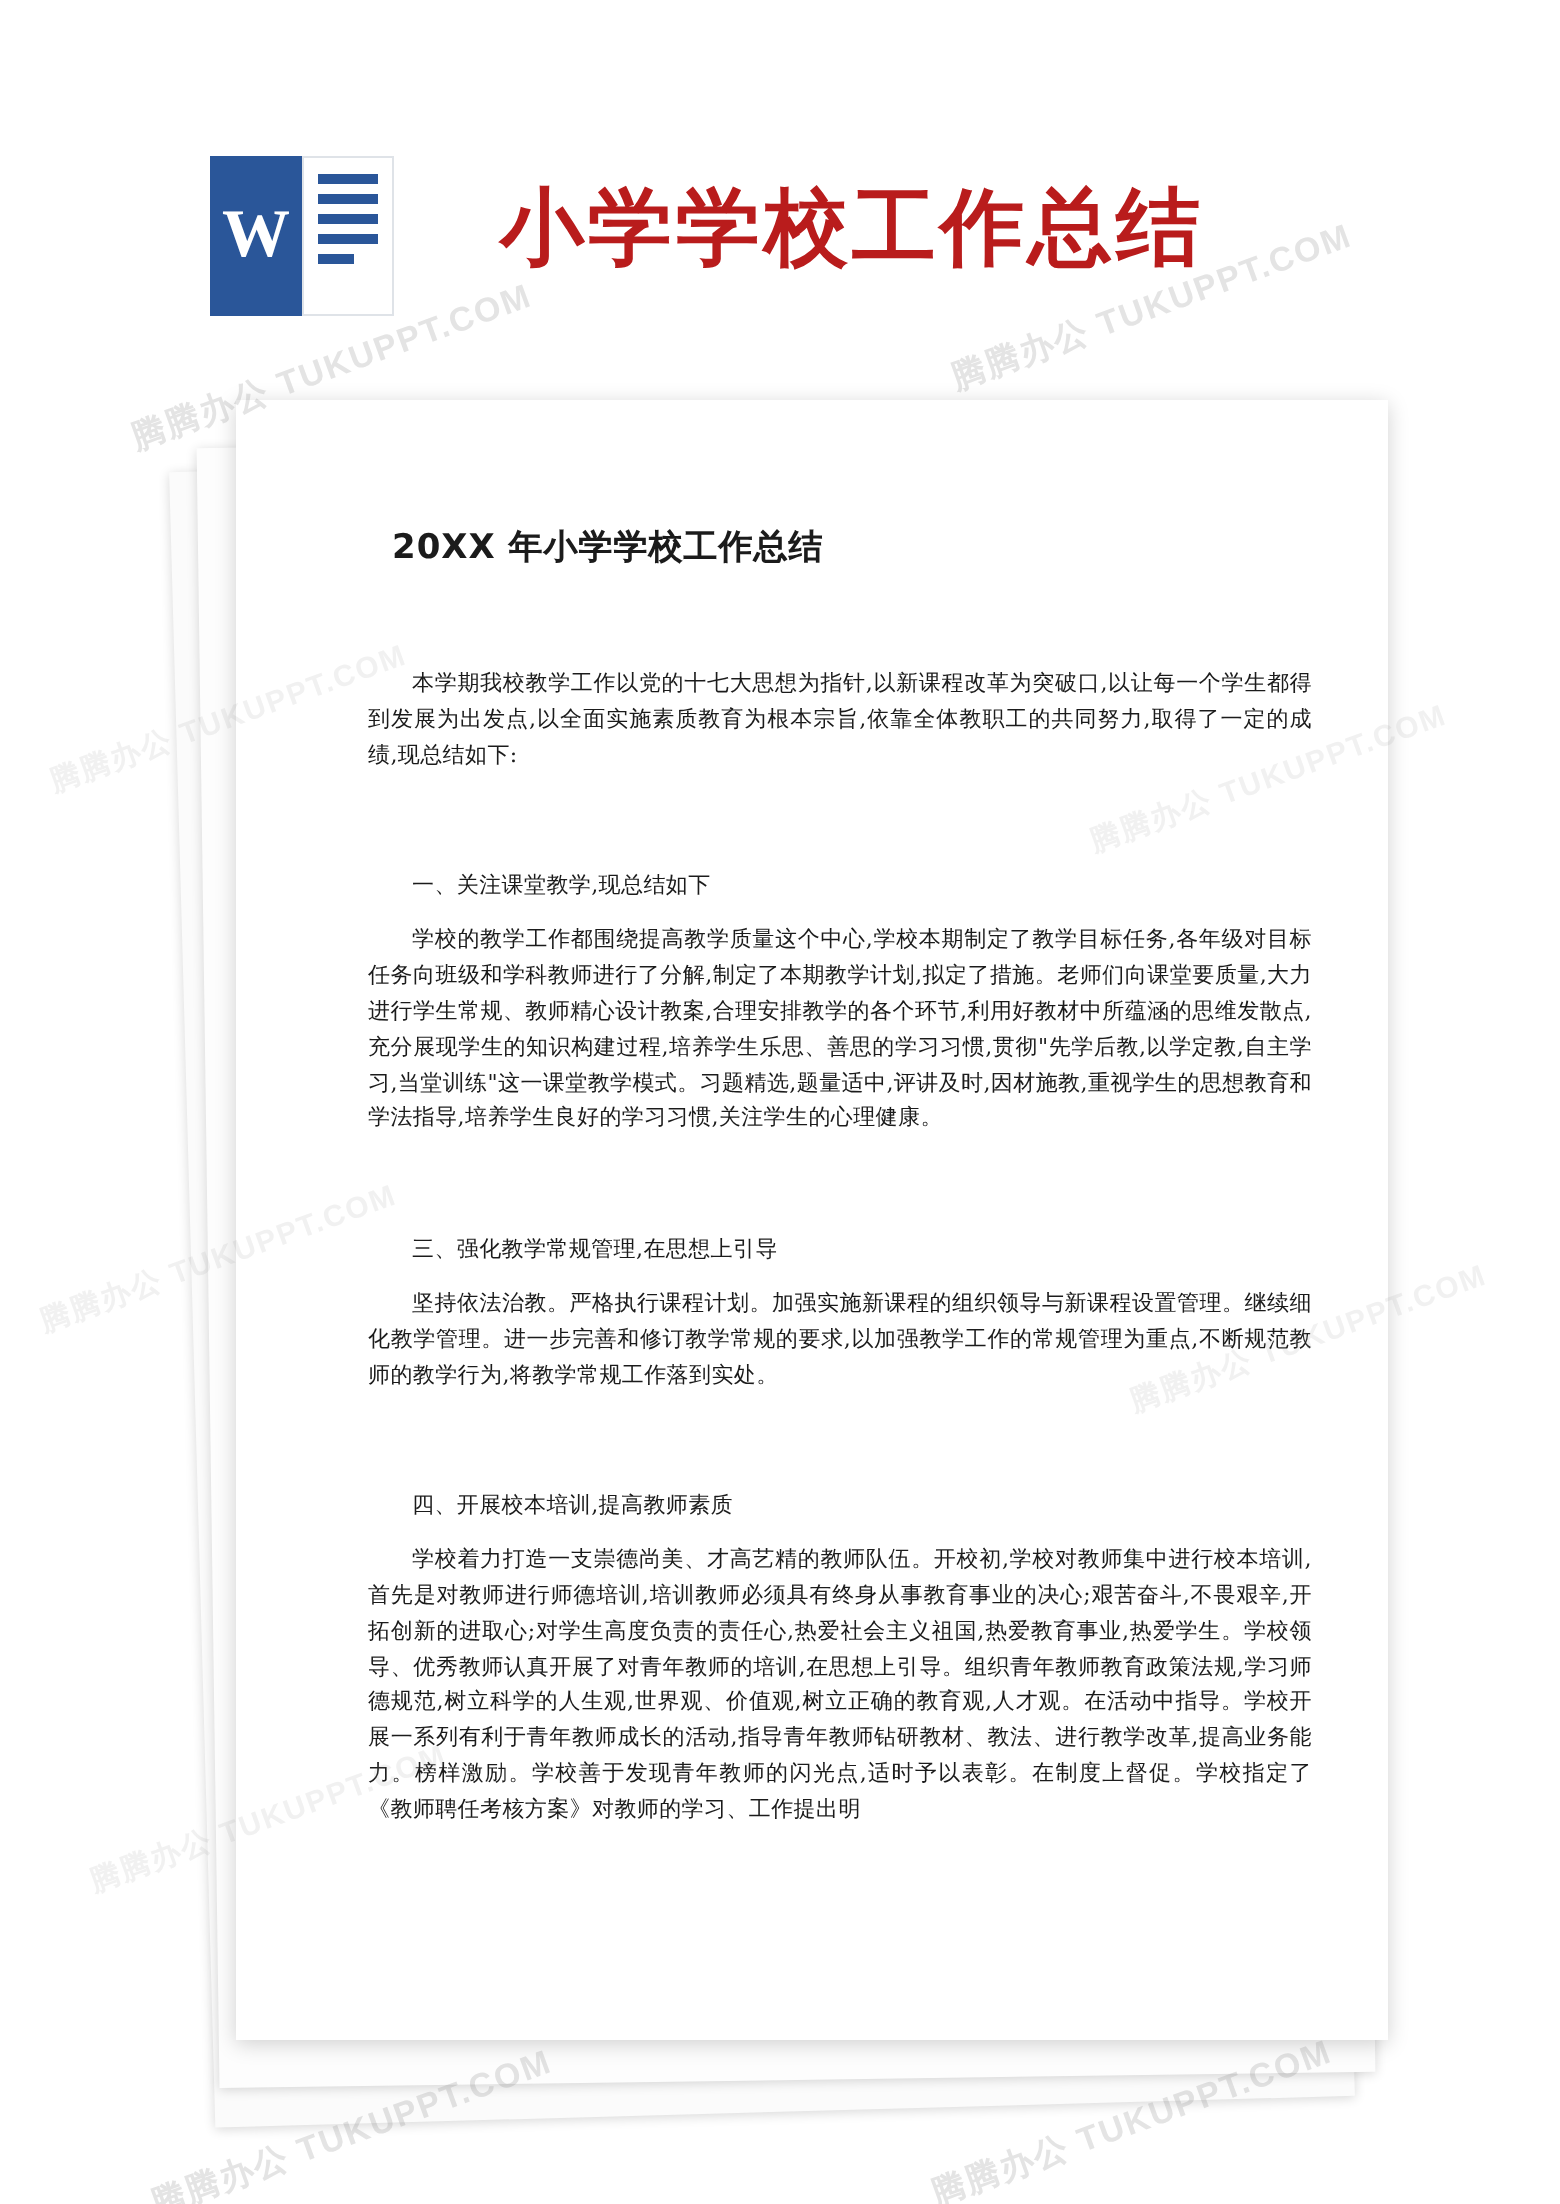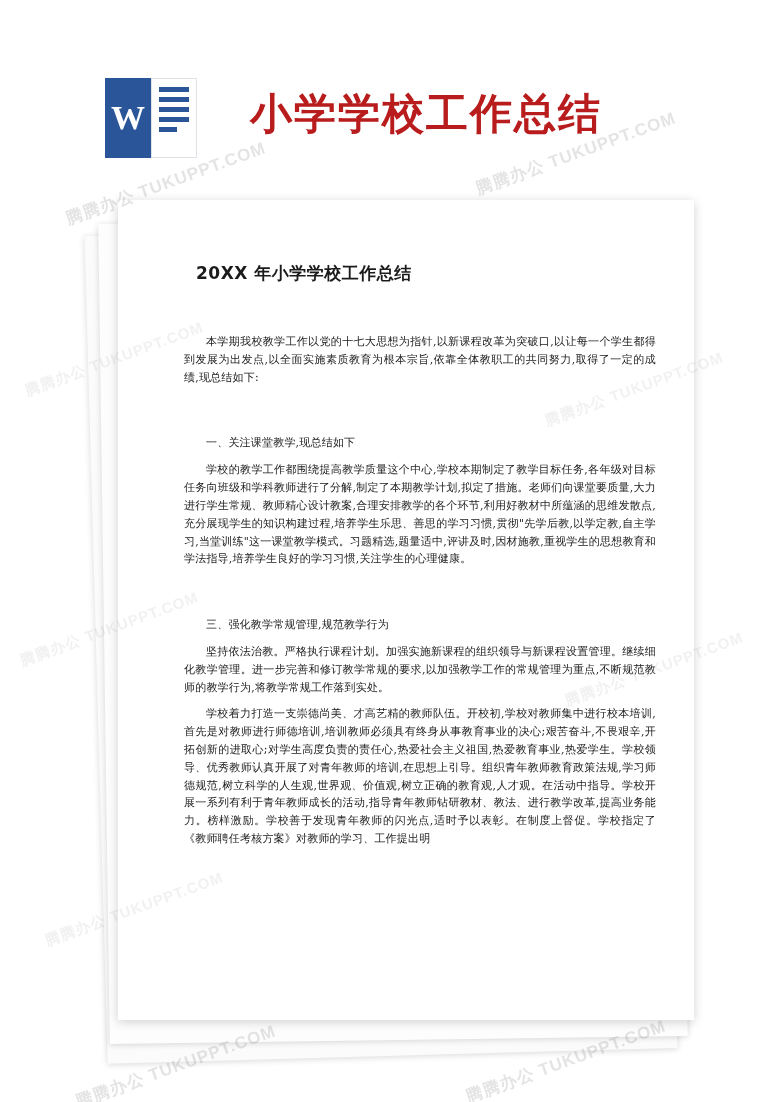--- a/index.html
+++ b/index.html
@@ -191,22 +191,23 @@
 
 <div class="stack">
   <div class="sheet back2"></div>
   <div class="sheet back1"></div>
   <div class="sheet front">
     <div class="doc">
       <div class="doc-title">20XX 年小学学校工作总结</div>
       <p class="heading">本学期我校教学工作以党的十七大思想为指针,以新课程改革为突破口,以让每一个学生都得到发展为出发点,以全面实施素质教育为根本宗旨,依靠全体教职工的共同努力,取得了一定的成绩,现总结如下:</p>
       <p class="heading">一、关注课堂教学,现总结如下</p>
       <p>学校的教学工作都围绕提高教学质量这个中心,学校本期制定了教学目标任务,各年级对目标任务向班级和学科教师进行了分解,制定了本期教学计划,拟定了措施。老师们向课堂要质量,大力进行学生常规、教师精心设计教案,合理安排教学的各个环节,利用好教材中所蕴涵的思维发散点,充分展现学生的知识构建过程,培养学生乐思、善思的学习习惯,贯彻"先学后教,以学定教,自主学习,当堂训练"这一课堂教学模式。习题精选,题量适中,评讲及时,因材施教,重视学生的思想教育和学法指导,培养学生良好的学习习惯,关注学生的心理健康。</p>
-      <p class="heading">三、强化教学常规管理,规范教学行为</p>
+      <p class="heading">三、强化教学常规管理,在思想上引导</p>
       <p>坚持依法治教。严格执行课程计划。加强实施新课程的组织领导与新课程设置管理。继续细化教学管理。进一步完善和修订教学常规的要求,以加强教学工作的常规管理为重点,不断规范教师的教学行为,将教学常规工作落到实处。</p>
+      <p class="heading">四、开展校本培训,提高教师素质</p>
       <p>学校着力打造一支崇德尚美、才高艺精的教师队伍。开校初,学校对教师集中进行校本培训,首先是对教师进行师德培训,培训教师必须具有终身从事教育事业的决心;艰苦奋斗,不畏艰辛,开拓创新的进取心;对学生高度负责的责任心,热爱社会主义祖国,热爱教育事业,热爱学生。学校领导、优秀教师认真开展了对青年教师的培训,在思想上引导。组织青年教师教育政策法规,学习师德规范,树立科学的人生观,世界观、价值观,树立正确的教育观,人才观。在活动中指导。学校开展一系列有利于青年教师成长的活动,指导青年教师钻研教材、教法、进行教学改革,提高业务能力。榜样激励。学校善于发现青年教师的闪光点,适时予以表彰。在制度上督促。学校指定了《教师聘任考核方案》对教师的学习、工作提出明</p>
     </div>
   </div>
 </div>
 
 <div class="wm big" style="left:60px;  top:172px;">腾腾办公 TUKUPPT.COM</div>
 <div class="wm big" style="left:470px; top:142px;">腾腾办公 TUKUPPT.COM</div>
 <div class="wm light" style="left:20px;  top:350px;">腾腾办公 TUKUPPT.COM</div>
 <div class="wm light" style="left:540px; top:380px;">腾腾办公 TUKUPPT.COM</div>
 <div class="wm light" style="left:15px;  top:620px;">腾腾办公 TUKUPPT.COM</div>

